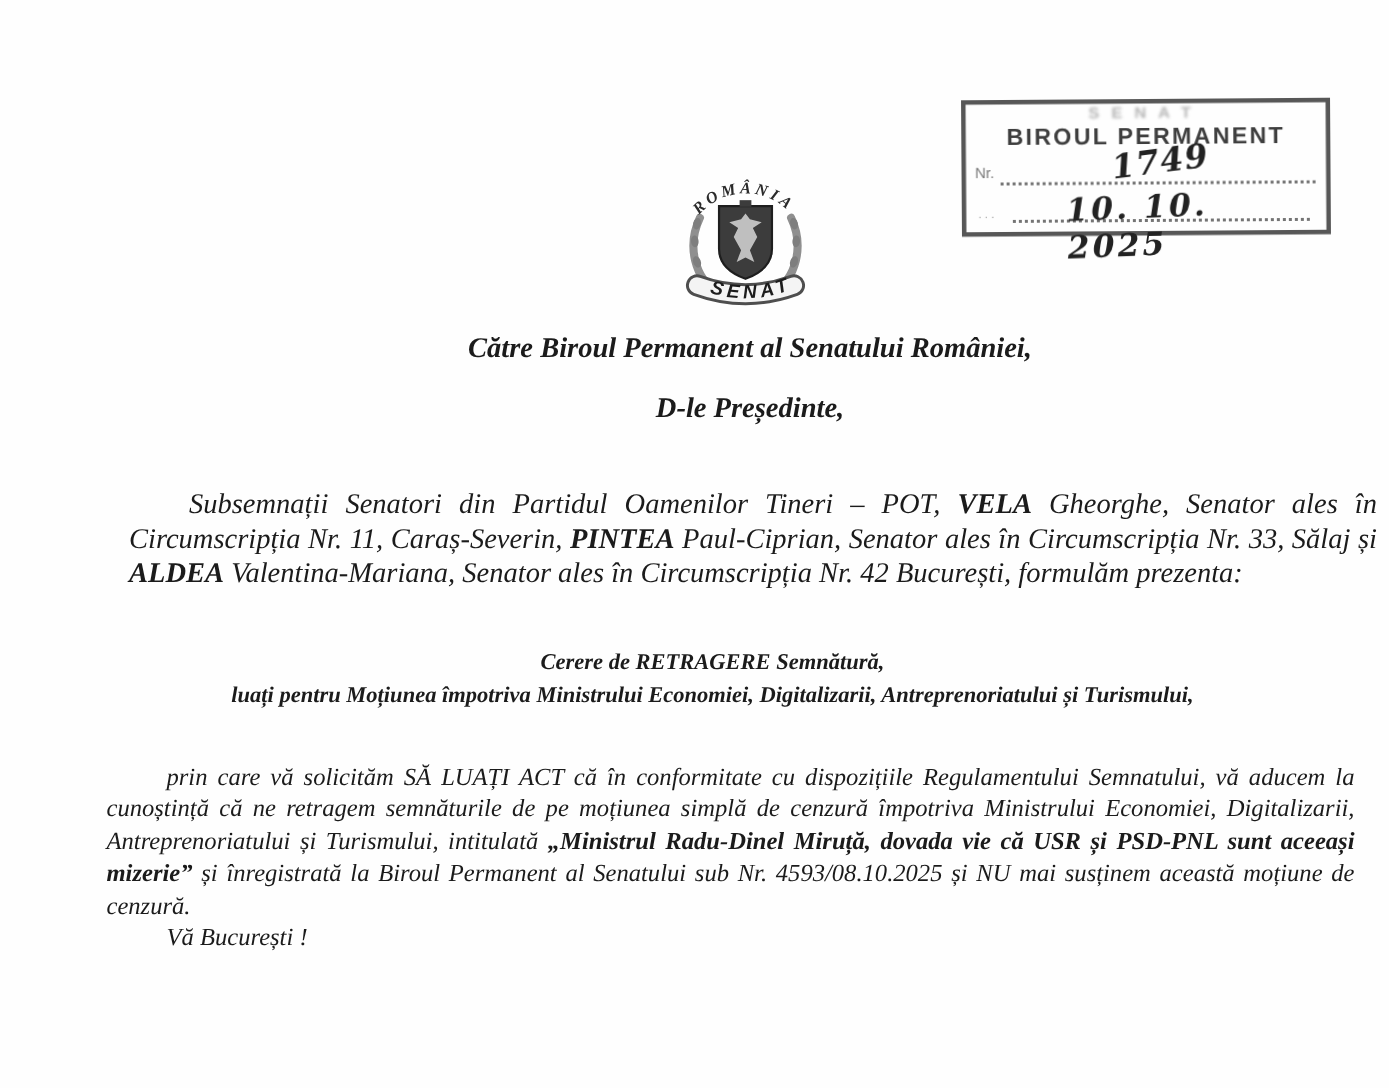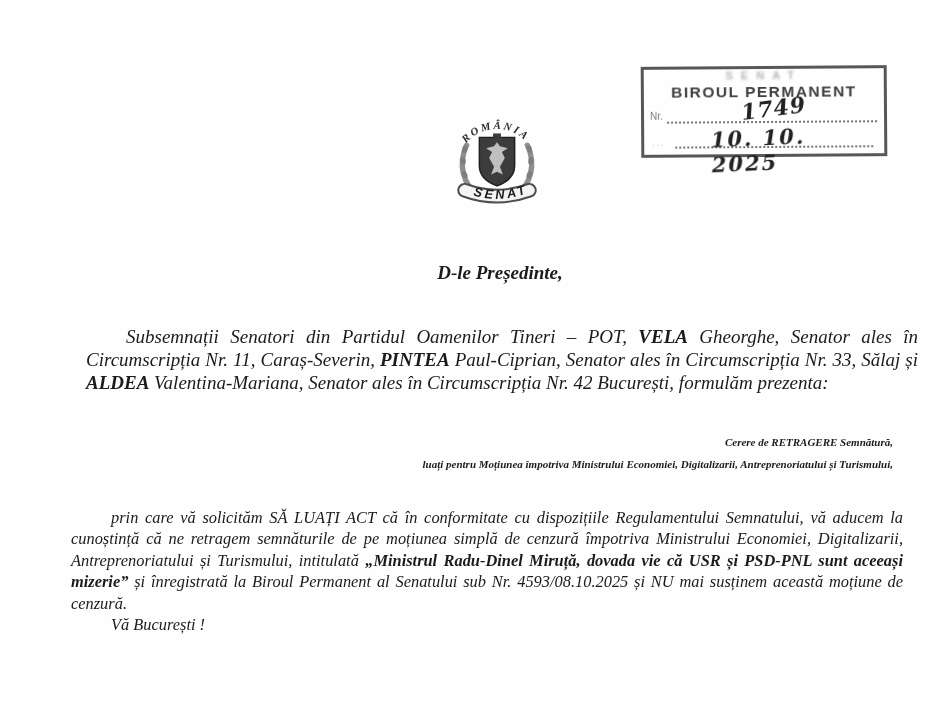--- a/index.html
+++ b/index.html
@@ -61,22 +61,22 @@
   }
   .addressee { top:222px; }
   .salutation { top:262px; }
 
   
   .intro {
     position:absolute; left:86px; width:832px; top:325px; margin:0;
     font-size:19px; line-height:23.2px; text-align:justify; text-indent:40px;
   }
   .doc-title {
-    position:absolute; left:33px; width:860px; top:431px;
-    text-align:right; font-weight:bold; font-size:11px; line-height:22px;
+    position:absolute; left:45px; width:860px; top:431px;
+    text-align:center; font-weight:bold; font-size:15px; line-height:22px;
   }
   .doc-title div { white-space:nowrap; }
   .body-block {
     position:absolute; left:71px; width:832px; top:507px;
     font-size:16.4px; line-height:21.4px; text-align:justify;
   }
   .body-block p { margin:0; text-indent:40px; }
   b { font-weight:bold; }
 </style>
 </head>
@@ -129,20 +129,21 @@
       <path d="M17,89 Q50,101 83,89" stroke="#f4f4f4" stroke-width="11" fill="none" stroke-linecap="round"></path>
     </g>
     <text font-size="11" font-weight="bold" letter-spacing="2.4" fill="#2b2b2b" font-family="Liberation Serif, serif">
       <textPath href="#arcTop" startOffset="7%">ROMÂNIA</textPath>
     </text>
     <text font-size="13" font-weight="bold" letter-spacing="3" fill="#1c1c1c" font-family="Liberation Sans, sans-serif">
       <textPath href="#arcBot" startOffset="8%">SENAT</textPath>
     </text>
   </svg>
 
+  <div class="addressee">Către Biroul Permanent al Senatului României,</div>
   <div class="salutation">D-le Președinte,</div>
 
   <p class="intro"><span>Subsemnații Senatori din Partidul Oamenilor Tineri – POT, </span><b>VELA</b><span> Gheorghe, Senator ales în Circumscripția Nr. 11, Caraș-Severin, </span><b>PINTEA</b><span> Paul-Ciprian, Senator ales în Circumscripția Nr. 33, Sălaj și </span><b>ALDEA</b><span> Valentina-Mariana, Senator ales în Circumscripția Nr. 42 București, formulăm prezenta:</span></p>
 
   <div class="doc-title">
     <div>Cerere de RETRAGERE Semnătură,</div>
     <div>luați pentru Moțiunea împotriva Ministrului Economiei, Digitalizarii, Antreprenoriatului și Turismului,</div>
   </div>
 
   <div class="body-block">

